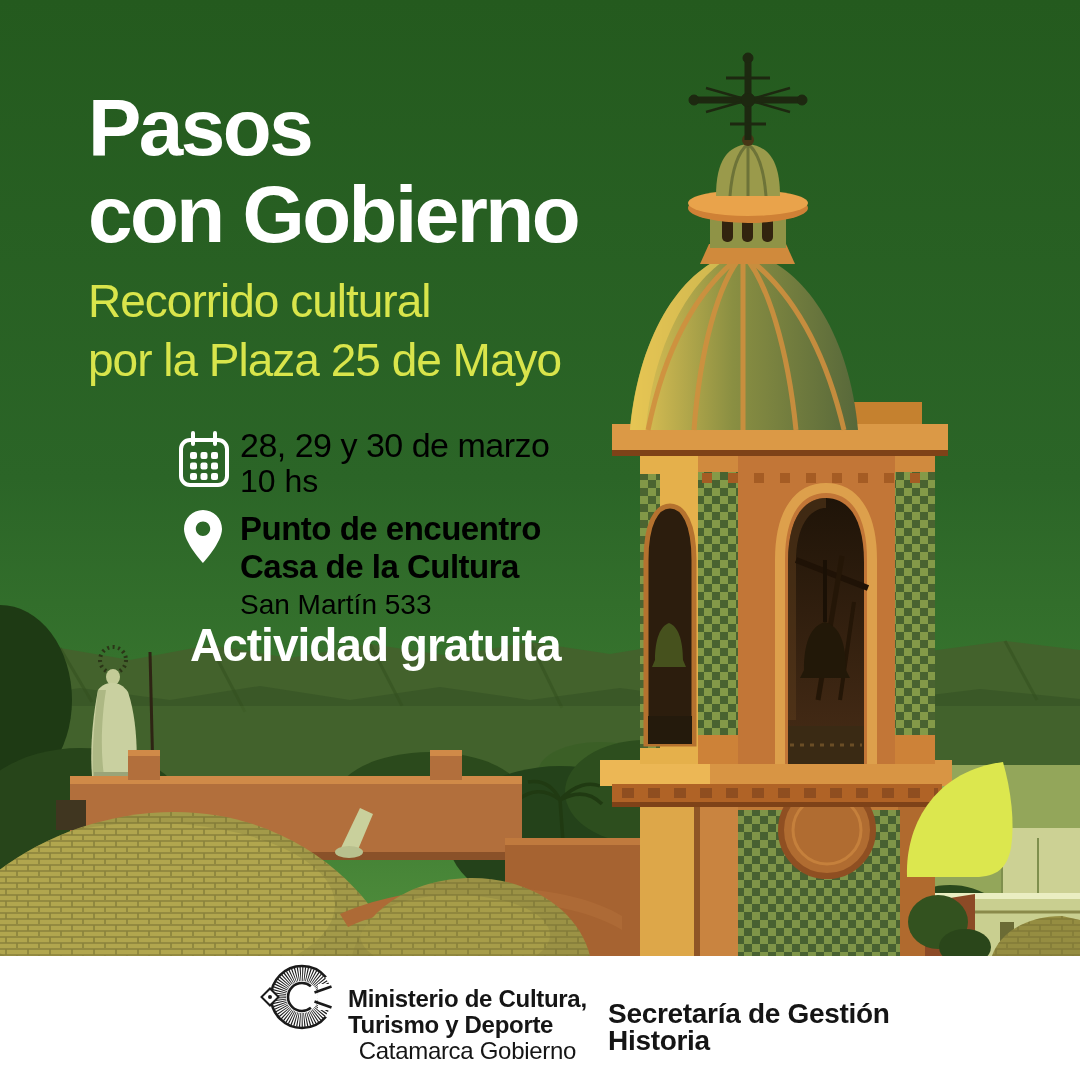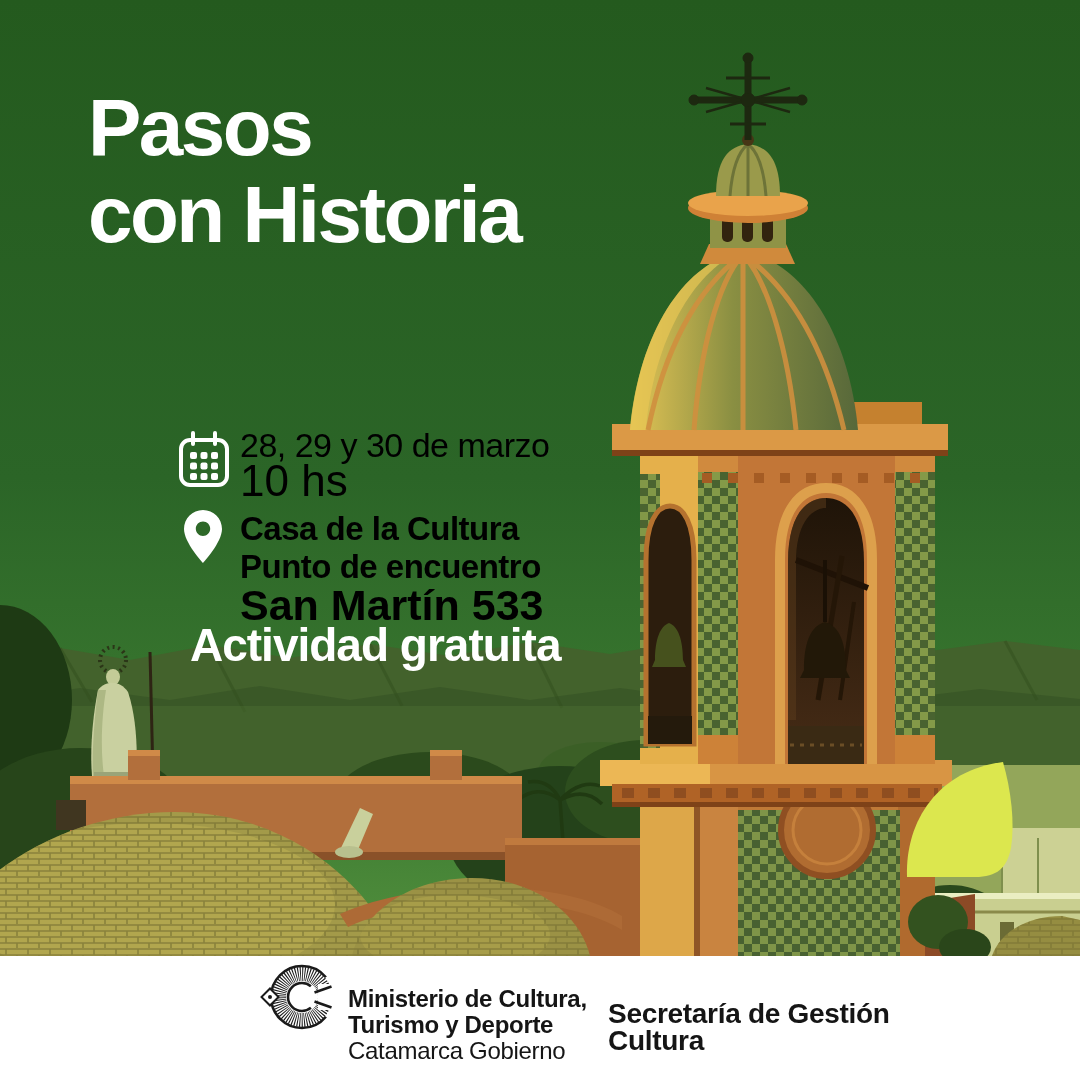--- a/index.html
+++ b/index.html
@@ -9,31 +9,31 @@
   }
   .scene{position:absolute;left:0;top:0;width:1080px;height:956px;display:block;}
   .overlay{position:absolute;left:0;top:0;width:1080px;height:956px;}
   .title{position:absolute;left:88px;top:84px;color:#ffffff;font-weight:800;
     font-size:80px;line-height:87px;letter-spacing:-2.5px;}
   .subtitle{position:absolute;left:88px;top:272px;color:#d9e54b;font-weight:400;
     font-size:46px;line-height:59px;letter-spacing:-1px;}
   .row-icon{position:absolute;}
   .sched-text{position:absolute;left:240px;top:426px;}
   .sched-text .l1{font-size:34px;font-weight:400;letter-spacing:-0.5px;line-height:38px;}
-  .sched-text .l2{font-size:44px;font-weight:400;line-height:34px;}
+  .sched-text .l2{font-size:32px;font-weight:400;line-height:34px;}
   .loc-text{position:absolute;left:240px;top:510px;}
   .loc-text .b{font-size:33px;font-weight:700;letter-spacing:-0.5px;line-height:38px;}
-  .loc-text .r{font-size:43px;font-weight:700;line-height:38px;}
+  .loc-text .r{font-size:28px;font-weight:400;line-height:38px;}
   .activity{position:absolute;left:190px;top:618px;color:#fff;font-weight:800;
     font-size:46px;letter-spacing:-1px;}
   .footer{position:absolute;left:0;top:956px;width:1080px;height:124px;background:#ffffff;}
   .footer-logo{position:absolute;left:260px;top:2px;}
   .ministry{position:absolute;left:348px;top:30px;color:#151515;}
   .ministry .b{font-size:24px;font-weight:700;line-height:26px;letter-spacing:-0.3px;}
-  .ministry .r{font-size:24px;font-weight:400;line-height:26px;letter-spacing:-0.3px;}
+  .ministry .r{font-size:24px;font-weight:400;line-height:26px;letter-spacing:-0.3px;text-align:center;}
   .secretariat{position:absolute;left:608px;top:44px;color:#151515;}
   .secretariat .b{font-size:28px;font-weight:700;line-height:27px;letter-spacing:-0.3px;}
   .txtline{white-space:nowrap;}
 </style>
 </head>
 <body>
 
 <div class="poster">
 
   <svg class="scene" viewBox="0 0 1080 956" aria-hidden="true">
@@ -233,23 +233,27 @@
       <path d="M992 956 C1000 932 1028 916 1062 916 L1080 920 L1080 956 Z" fill="#958d41"></path>
       <path d="M992 956 C1000 932 1028 916 1062 916 L1080 920 L1080 956 Z" fill="url(#brick)" opacity="0.5"></path>
     </g>
 
     <path d="M907 877 C905 820 939 770 1003 762 C1011 790 1015 822 1011 848 C1007 868 997 877 975 877 Z" fill="#dce74e"></path>
   </svg>
 
   <div class="overlay">
     <div class="title">
       <div class="txtline">Pasos</div>
-      <div class="txtline">con Historia</div>
-    </div>
-
+      <div class="txtline">con Gobierno</div>
+    </div>
+
+    <div class="subtitle">
+      <div class="txtline">Recorrido cultural</div>
+      <div class="txtline">por la Plaza 25 de Mayo</div>
+    </div>
 
     <svg class="row-icon" style="left:178px;top:430px;" width="52" height="60" viewBox="0 0 52 60">
       <rect x="3" y="10" width="46" height="45" rx="9" fill="none" stroke="#ffffff" stroke-width="4"></rect>
       <line x1="15" y1="3" x2="15" y2="14" stroke="#ffffff" stroke-width="4" stroke-linecap="round"></line>
       <line x1="37" y1="3" x2="37" y2="14" stroke="#ffffff" stroke-width="4" stroke-linecap="round"></line>
       <g fill="#ffffff">
         <rect x="12" y="22" width="7" height="7" rx="2"></rect>
           <rect x="22.5" y="22" width="7" height="7" rx="2"></rect>
           <rect x="33" y="22" width="7" height="7" rx="2"></rect>
         <rect x="12" y="32.5" width="7" height="7" rx="2"></rect>
@@ -263,22 +267,22 @@
     <div class="sched-text">
       <div class="l1 txtline">28, 29 y 30 de marzo</div>
       <div class="l2 txtline">10 hs</div>
     </div>
 
     <svg class="row-icon" style="left:184px;top:510px;" width="38" height="53" viewBox="0 0 38 53">
       <path fill-rule="evenodd" fill="#ffffff" d="M19 0 C8.5 0 0 8.5 0 19 C0 32.5 19 53 19 53 C19 53 38 32.5 38 19 C38 8.5 29.5 0 19 0 Z
            M19 11.5 C23 11.5 26.2 14.7 26.2 18.7 C26.2 22.7 23 25.9 19 25.9 C15 25.9 11.8 22.7 11.8 18.7 C11.8 14.7 15 11.5 19 11.5 Z"></path>
     </svg>
     <div class="loc-text">
+      <div class="b txtline">Punto de encuentro</div>
       <div class="b txtline">Casa de la Cultura</div>
-      <div class="b txtline">Punto de encuentro</div>
       <div class="r txtline">San Martín 533</div>
     </div>
 
     <div class="activity txtline">Actividad gratuita</div>
   </div>
 
   <div class="footer">
     <svg class="footer-logo" width="80" height="80" viewBox="0 0 80 80">
       <circle cx="42" cy="39" r="23" fill="#ffffff" stroke="#1a1a1a" stroke-width="14" pathLength="300" stroke-dasharray="2 2.6"></circle>
       <rect x="58" y="26" width="22" height="26" fill="#ffffff"></rect>
@@ -289,17 +293,17 @@
       <rect x="4" y="33" width="12" height="12" fill="#ffffff" stroke="#1a1a1a" stroke-width="2" transform="rotate(45 10 39)"></rect>
       <circle cx="10" cy="39" r="2" fill="#1a1a1a"></circle>
     </svg>
     <div class="ministry">
       <div class="b txtline">Ministerio de Cultura,</div>
       <div class="b txtline">Turismo y Deporte</div>
       <div class="r txtline">Catamarca Gobierno</div>
     </div>
     <div class="secretariat">
       <div class="b txtline">Secretaría de Gestión</div>
-      <div class="b txtline">Cultura</div>
+      <div class="b txtline">Historia</div>
     </div>
   </div>
 
 </div>
 
 </body></html>

